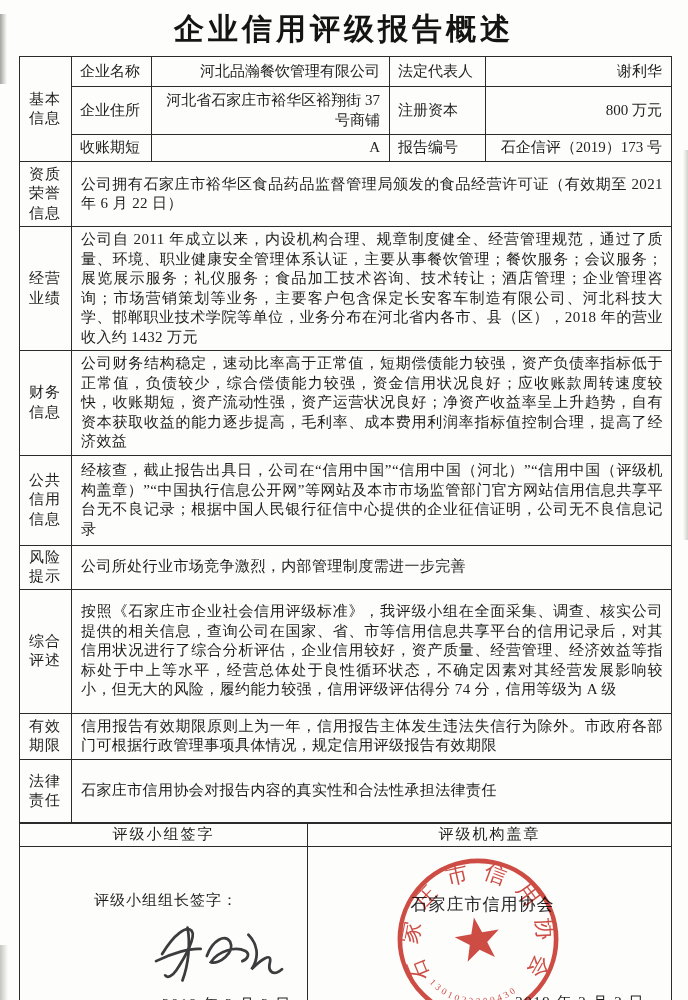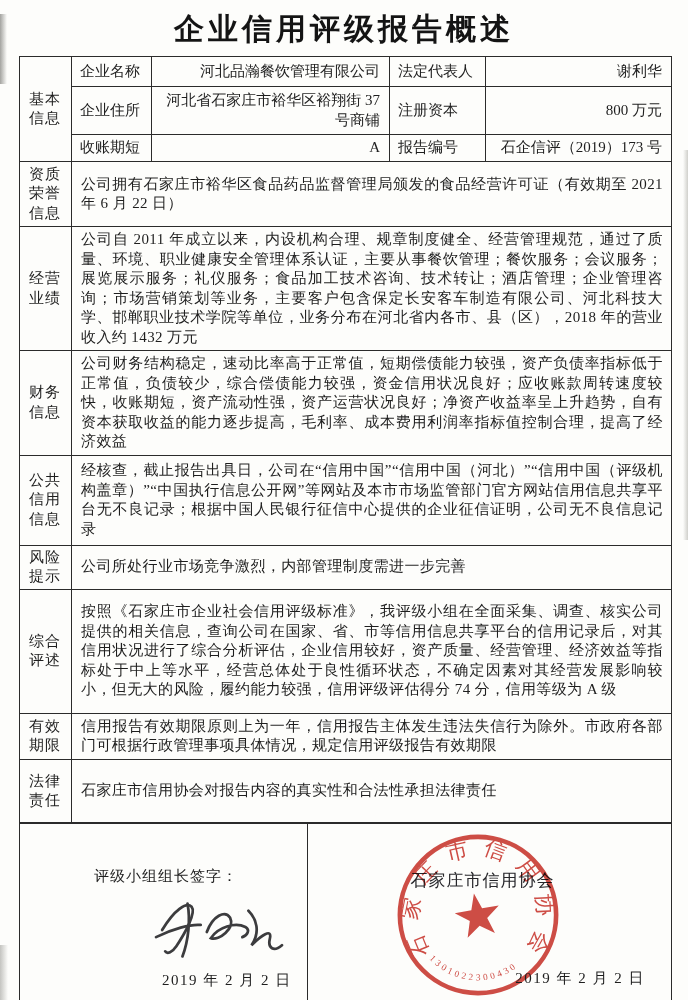--- a/index.html
+++ b/index.html
@@ -134,20 +134,24 @@
     </tbody>
   </table>
 
   <table class="footer">
     <colgroup>
         <col style="width:288px">
         <col style="width:364px">
       </colgroup>
     <tbody>
       <tr>
+        <td class="fhead">评级小组签字</td>
+        <td class="fhead">评级机构盖章</td>
+      </tr>
+      <tr>
         <td class="fcell">
           <div class="sig-label">评级小组组长签字：</div>
           <svg class="signature" viewBox="0 0 130 70" aria-hidden="true">
             <path d="M8,36 C20,16 32,8 37,13 C42,19 30,40 22,52 C18,58 13,60 11,57"></path>
             <path d="M2,43 C18,35 36,30 46,31"></path>
             <path d="M33,10 C36,26 34,46 28,62"></path>
             <path d="M52,38 C58,22 70,16 75,24 C80,34 64,47 56,44 C63,33 80,28 90,33 C95,36 92,41 87,43"></path>
             <path d="M93,17 C101,25 105,38 96,51 C105,42 117,33 114,45 C112,54 118,58 126,51"></path>
           </svg>
           <div class="date left-date">2019 年 2 月 2 日</div>

